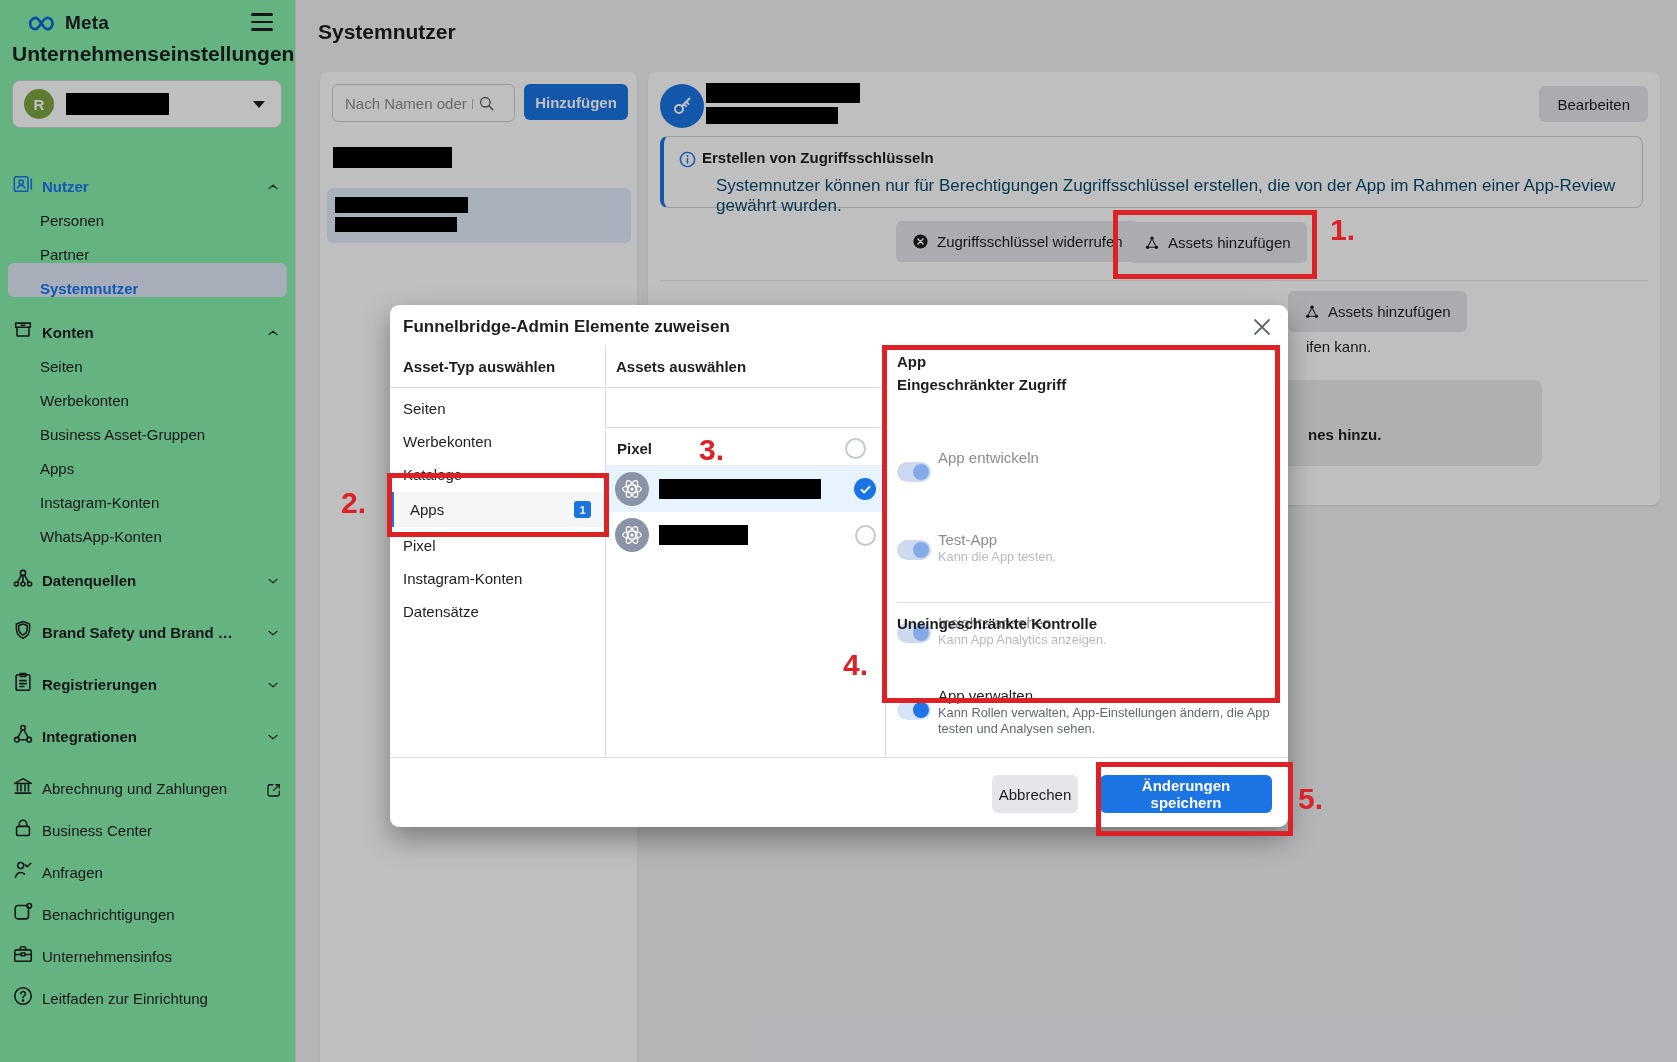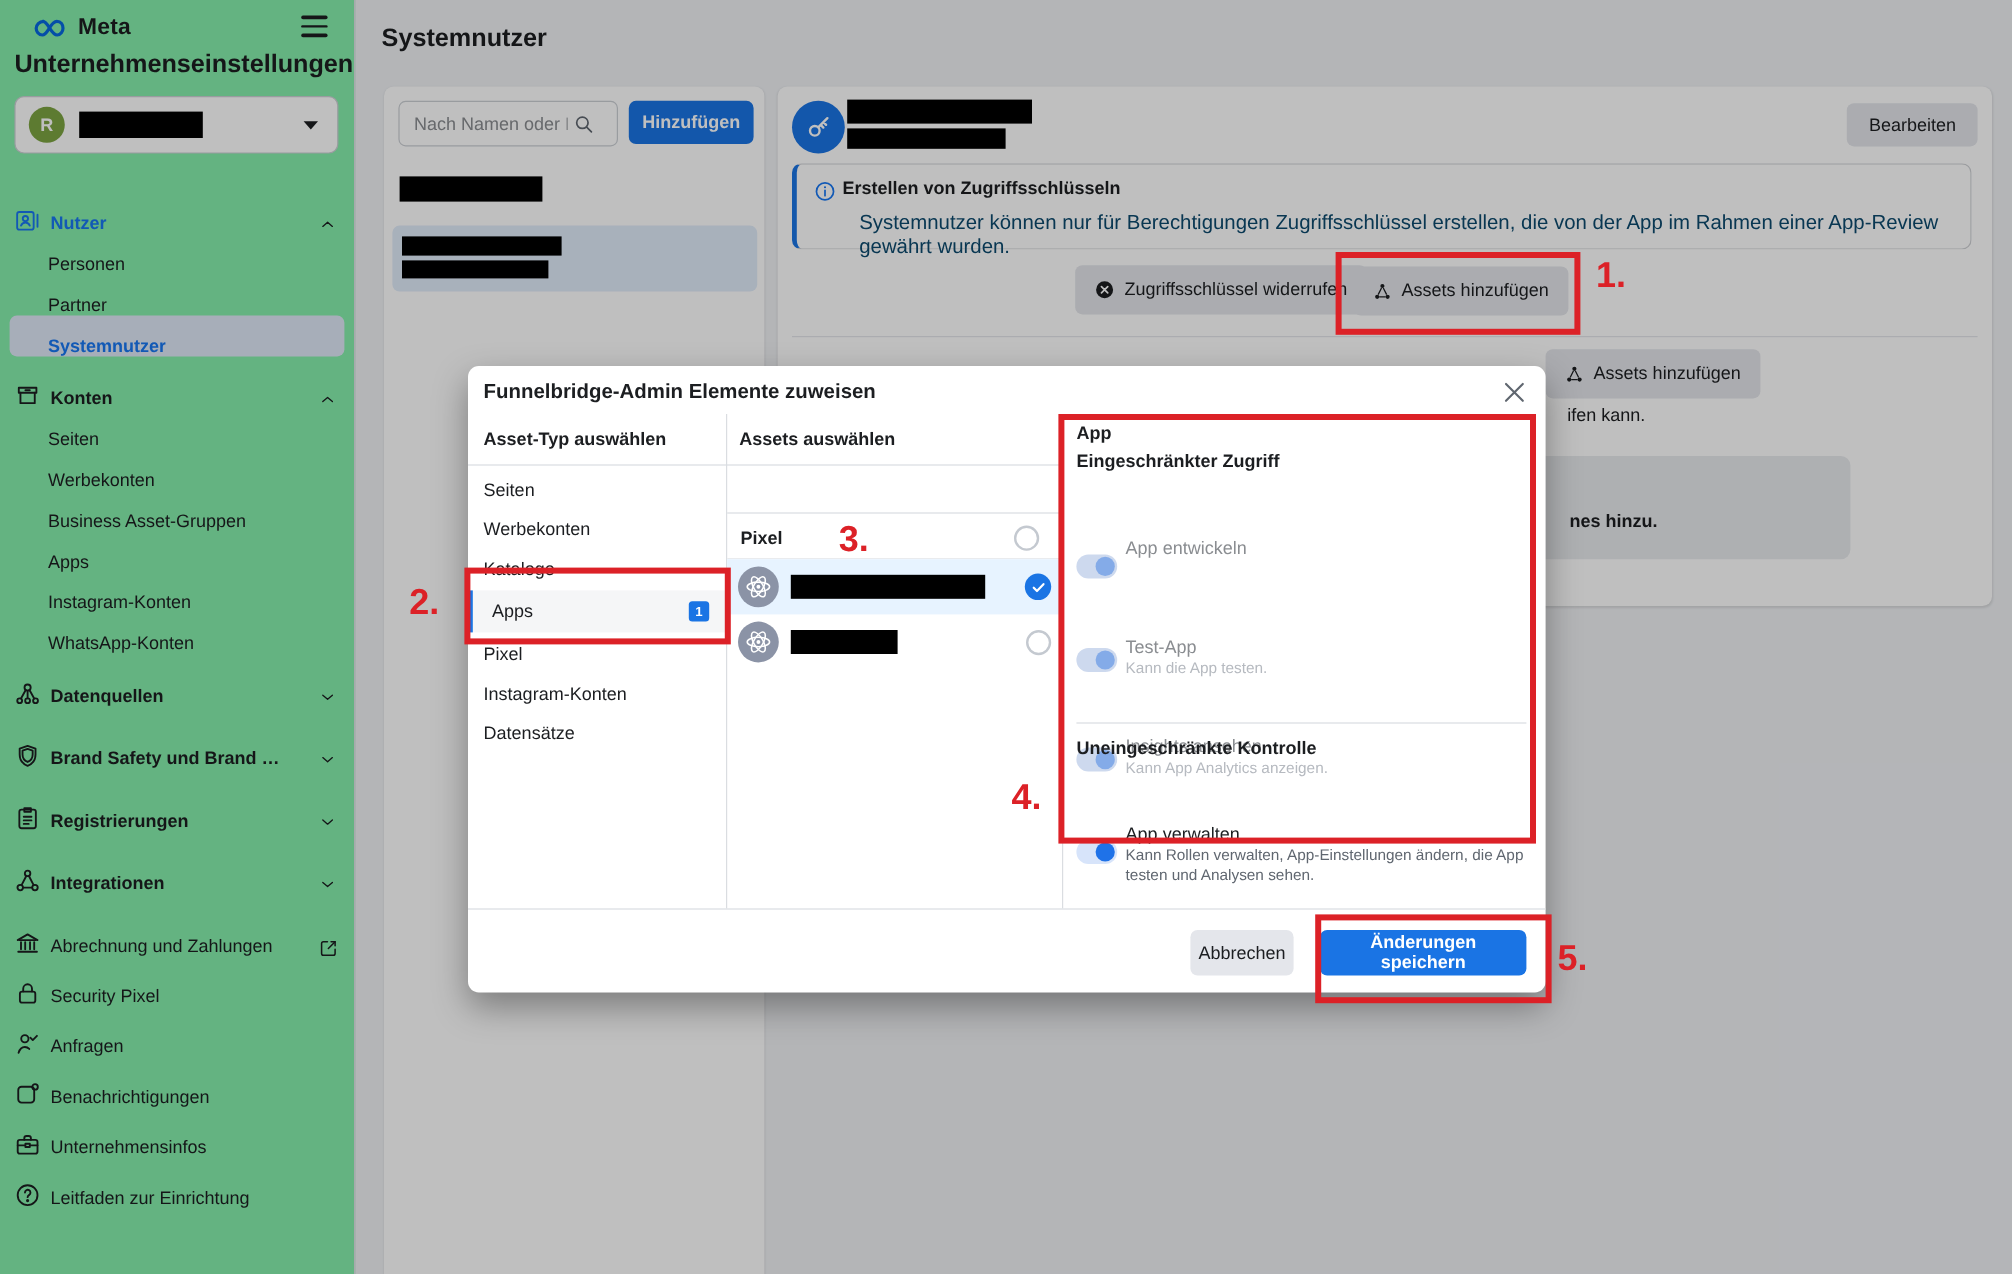--- a/index.html
+++ b/index.html
@@ -309,21 +309,21 @@
             </svg>
           </span>
         </div>
         <div class="nav-row plain">
           <span class="nav-icon">
             <svg width="22" height="22" viewBox="0 0 24 24" fill="none" stroke="currentColor" stroke-width="1.7" stroke-linecap="round" stroke-linejoin="round">
               <rect x="5" y="10.2" width="14" height="10" rx="2"></rect>
               <path d="M8 10V7.5a4 4 0 018 0V10"></path>
             </svg>
           </span>
-          <span class="nav-label">Security Pixel</span>
+          <span class="nav-label">Business Center</span>
         </div>
         <div class="nav-row plain">
           <span class="nav-icon">
             <svg width="22" height="22" viewBox="0 0 24 24" fill="none" stroke="currentColor" stroke-width="1.7" stroke-linecap="round" stroke-linejoin="round">
               <circle cx="9.5" cy="7.2" r="3.3"></circle>
               <path d="M3.8 20c1-3.4 3.3-5.3 5.7-5.3 1.5 0 2.9.6 4 1.8"></path>
               <path d="M14.5 6.2l2.2 2.2 3.8-3.8"></path>
             </svg>
           </span>
           <span class="nav-label">Anfragen</span>

